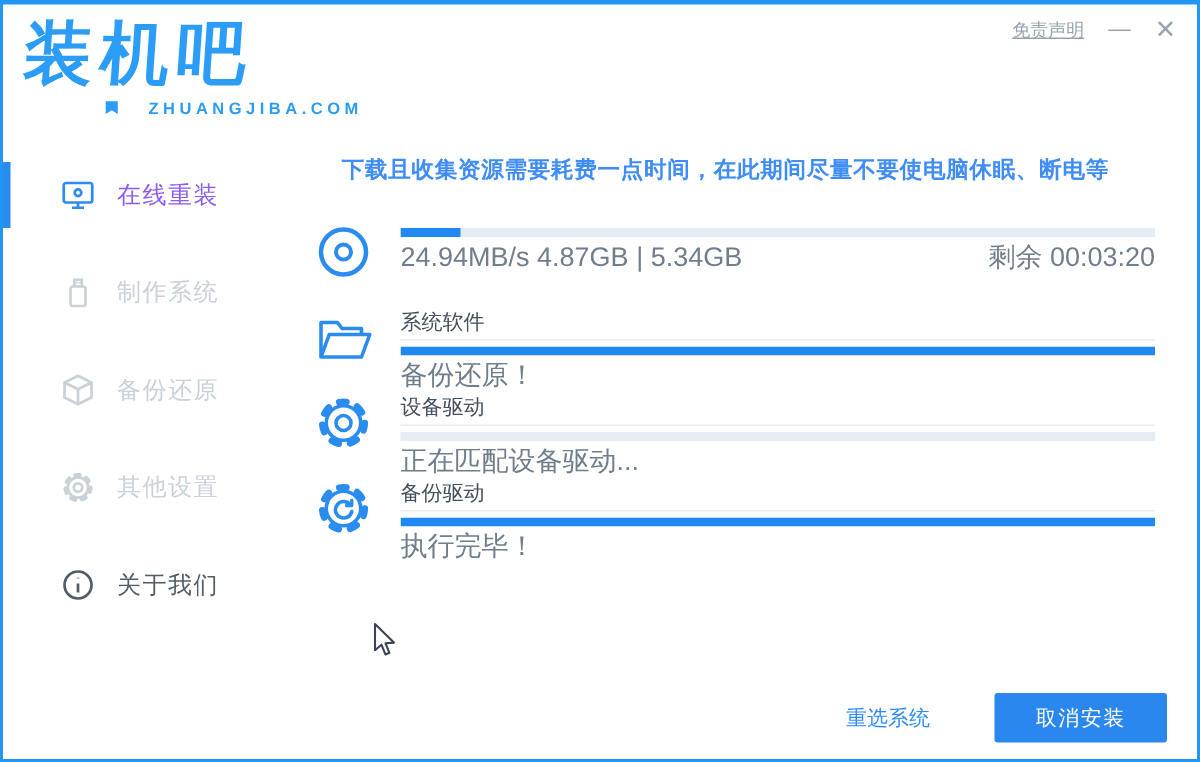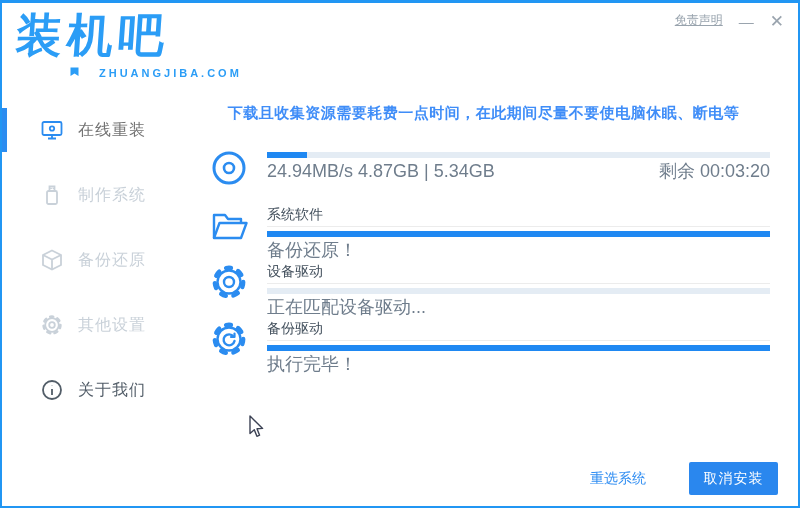--- a/index.html
+++ b/index.html
@@ -13,33 +13,33 @@
 
   
   .logo { position:absolute; left:14px; top:4px; }
   .logo-title {
     font-size:46px; font-weight:700; color:#2b9df6; letter-spacing:5px;
     line-height:56px; transform:skewX(-4deg); display:inline-block;
   }
   .logo-sub { position:absolute; left:54px; top:60px; display:flex; gap:20px; }
   .logo-sub .sub-text { font-size:11px; font-weight:700; color:#2b9df6; letter-spacing:3px; }
 
-  .win-controls { position:absolute; top:9px; right:14px; display:flex; align-items:flex-end; gap:16px; }
+  .win-controls { position:absolute; top:9px; right:14px; display:flex; align-items:flex-start; gap:16px; }
   .disclaimer { font-size:12px; color:#98a3ad; text-decoration:underline; cursor:pointer; }
   .win-btn { color:#9aa4ae; font-size:15px; line-height:15px; cursor:pointer; }
   .win-btn.close { font-size:17px; }
 
   
   .sidebar { position:absolute; left:0; top:88px; width:195px; bottom:0; }
   .side-item { position:absolute; left:0; width:195px; height:44px; display:flex; align-items:center; cursor:pointer; }
   .side-item .ind { position:absolute; left:0; top:0; width:5px; height:44px; background:#2b8cf0; display:none; }
   .side-item.active .ind { display:block; }
   .side-item .icon { margin-left:38px; width:24px; height:24px; display:flex; align-items:center; justify-content:center; }
   .side-item .lbl { margin-left:14px; font-size:16px; letter-spacing:1px; }
-  .side-item.active .lbl { color:#737373; }
+  .side-item.active .lbl { color:#8b5cf6; }
   .side-item.disabled .lbl { color:#c9d1d9; }
   .side-item.normal .lbl { color:#525d68; }
 
   
   .notice {
     position:absolute; left:195px; top:101px; width:573px; text-align:center;
     font-size:15px; color:#3f8df8; letter-spacing:0.5px;font-weight:bold;
   }
   .tasks { position:absolute; left:205px; top:145px; width:563px; }
   .task { display:flex; height:57px; }
@@ -47,21 +47,21 @@
   .t-body { flex:1; min-width:0; }
   .t-label { font-size:14px; line-height:18px; color:#43505d; padding-bottom:3px; border-bottom:1px solid #ececec; }
   .t-bar { margin-top:4px; height:6px; background:#e4ecf4; position:relative; overflow:hidden; }
   .t-fill { height:100%; background:#1f88f2; width:0; }
   .t-status { margin-top:4px; display:flex; justify-content:space-between; font-size:18px; line-height:18px; color:#6f7d8c; }
 
   
   .footer { position:absolute; right:20px; bottom:11px; display:flex; align-items:center; gap:43px; }
   .reselect { font-size:14px; color:#2f8df2; cursor:pointer; }
   .cancel-btn {
-    width:89px; height:33px; background:#2a87ee; color:#ffffff; font-size:14px;
+    width:115px; height:33px; background:#2a87ee; color:#ffffff; font-size:14px;
     border:none; border-radius:2px; cursor:pointer; letter-spacing:1px;
     font-family:"Liberation Sans","DejaVu Sans",sans-serif;
   }
 
   .cursor { position:absolute; left:246px; top:412px; pointer-events:none; }
 
   svg { display:block; }
 </style>
 </head>
 <body>

